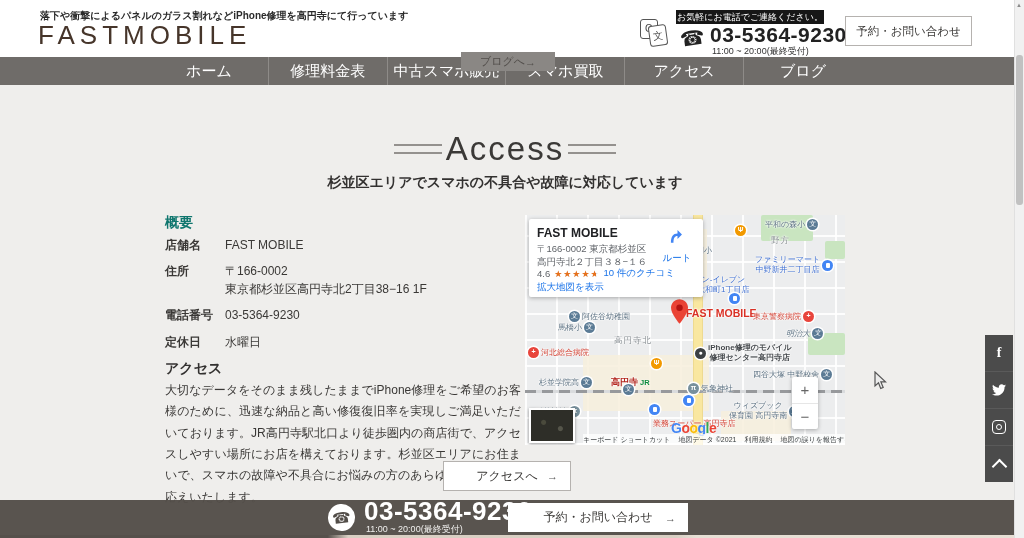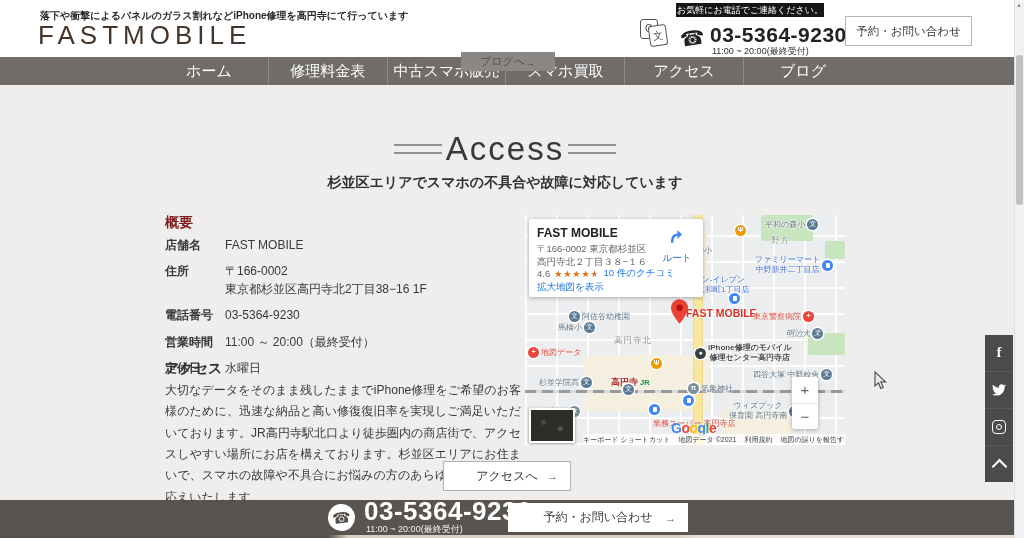--- a/index.html
+++ b/index.html
@@ -7,21 +7,21 @@
   #stage{position:relative;width:1024px;height:538px;overflow:hidden;background:#efeeec;}
 
   
   #header{position:absolute;left:0;top:0;width:1024px;height:57px;background:#ffffff;}
   #tagline{position:absolute;left:40px;top:9px;font-size:10px;font-weight:bold;color:#2b2b2b;}
   #logo{position:absolute;left:38px;top:20px;font-size:26px;font-weight:500;letter-spacing:5px;color:#46352a;}
   #translate-icon{position:absolute;left:640px;top:17px;width:34px;height:32px;}
   #translate-icon .tcard{position:absolute;border:1.5px solid #555;border-radius:3px;background:#fff;font-size:10px;color:#444;text-align:center;}
   #translate-icon .back{left:0;top:2px;width:16px;height:18px;line-height:18px;}
   #translate-icon .front{left:9px;top:8px;width:16px;height:19px;line-height:19px;transform:rotate(-8deg);}
-  #phone-badge{position:absolute;left:676px;top:3px;width:148px;height:14px;background:#161616;color:#fff;font-size:9px;text-align:center;line-height:14px;}
+  #phone-badge{position:absolute;left:676px;top:10px;width:148px;height:14px;background:#161616;color:#fff;font-size:9px;text-align:center;line-height:14px;}
   #phone-icon-top{position:absolute;left:680px;top:26px;font-size:20px;color:#222;transform:rotate(-8deg);}
   #phone-number-top{position:absolute;left:710px;top:23px;font-size:21px;font-weight:bold;color:#222;letter-spacing:.5px;}
   #phone-hours-top{position:absolute;left:712px;top:45px;font-size:9px;color:#333;}
   .outline-btn{box-sizing:border-box;background:#fff;border:1px solid #b5b2af;color:#3a3836;display:flex;align-items:center;justify-content:center;}
   #contact-btn-top{position:absolute;left:845px;top:16px;width:127px;height:30px;font-size:11.5px;}
   #contact-btn-top .arr,#access-btn .arr,#contact-btn-bottom .arr{position:absolute;right:12px;font-size:11px;color:#555;}
   #contact-btn-top .arr{right:10px;}
 
   
   #nav{position:absolute;left:0;top:57px;width:1024px;height:28px;background:#6f6c69;}
@@ -30,21 +30,21 @@
   .nav-item + .nav-item{border-left:1px solid #8e8b88;}
   #blog-popup{position:absolute;left:461px;top:52px;width:94px;height:19px;background:#8a8784;display:flex;align-items:center;justify-content:center;font-size:11px;color:#524e4b;z-index:3;}
 
   
   #page-title-row{position:absolute;left:0;top:130px;width:1010px;display:flex;align-items:center;justify-content:center;gap:4px;}
   .title-rule{width:48px;height:6px;border-top:2px solid #94918e;border-bottom:2px solid #94918e;}
   #page-title{font-size:33px;color:#3b3937;letter-spacing:2px;}
   #page-subtitle{position:absolute;left:0;top:174px;width:1010px;text-align:center;font-size:14px;font-weight:bold;color:#333130;}
 
   
-  #overview-heading{position:absolute;left:165px;top:214px;font-size:14px;font-weight:bold;color:#7f1d1d;}
+  #overview-heading{position:absolute;left:165px;top:214px;font-size:14px;font-weight:bold;color:#0f766e;}
   #overview-table{position:absolute;left:165px;top:237px;width:355px;font-size:12px;color:#3a3836;}
   .ov-row{display:flex;margin-bottom:9px;}
   .ov-label{width:60px;font-weight:bold;flex-shrink:0;}
   .ov-value{white-space:pre-line;line-height:1.45;}
   #access-heading{position:absolute;left:165px;top:360px;font-size:14px;font-weight:bold;color:#333130;}
   #access-text{position:absolute;left:165px;top:380px;width:356px;font-size:12px;line-height:1.78;color:#3a3836;text-align:justify;}
   #access-btn{position:absolute;left:443px;top:461px;width:128px;height:30px;font-size:12px;position:absolute;}
 
   
   #map{position:absolute;left:525px;top:215px;width:320px;height:230px;overflow:hidden;cursor:grab;
@@ -183,24 +183,20 @@
       <div class="ov-row">
         <div class="ov-label">住所</div>
         <div class="ov-value">〒166-0002
 東京都杉並区高円寺北2丁目38−16 1F</div>
       </div>
       <div class="ov-row">
         <div class="ov-label">電話番号</div>
         <div class="ov-value">03-5364-9230</div>
       </div>
       <div class="ov-row">
-        <div class="ov-label">営業時間</div>
-        <div class="ov-value">11:00 ～ 20:00（最終受付）</div>
-      </div>
-      <div class="ov-row">
         <div class="ov-label">定休日</div>
         <div class="ov-value">水曜日</div>
       </div>
     </div>
   <div id="access-heading">アクセス</div>
   <div id="access-text">大切なデータをそのまま残したままでiPhone修理をご希望のお客様のために、迅速な納品と高い修復復旧率を実現しご満足いただいております。JR高円寺駅北口より徒歩圏内の商店街で、アクセスしやすい場所にお店を構えております。杉並区エリアにお住まいで、スマホの故障や不具合にお悩みの方のあらゆるご要望にお応えいたします。</div>
   <div id="access-btn" class="outline-btn">
     <span>アクセスへ</span>
     <span class="arr">→</span>
   </div>
@@ -257,21 +253,21 @@
           <span>明治大</span>
           <span class="mic school-icon">文</span>
         </div>
         <div class="poi s-area" style="left: 89px; top: 120px;">
           <span>高円寺北</span>
         </div>
         <div class="poi s-dark ml" style="left: 138px; top: 128px;"><span class="mic repair-pin-icon">●</span><span>iPhone修理のモバイル
 修理センター高円寺店</span></div>
         <div class="poi s-red" style="left: 3px; top: 132px;">
           <span class="mic hospital-icon">+</span>
-          <span>地図データ</span>
+          <span>河北総合病院</span>
         </div>
         <div class="poi s-poi" style="left: 126px; top: 143px;">
           <span class="mic restaurant-icon">Ψ</span>
         </div>
         <div class="poi s-poi" style="left: 228px; top: 154px;">
           <span>四谷大塚 中野校舎</span>
           <span class="mic school-icon">文</span>
         </div>
         <div class="poi s-poi" style="left: 14px; top: 162px;">
           <span>杉並学院高</span>

